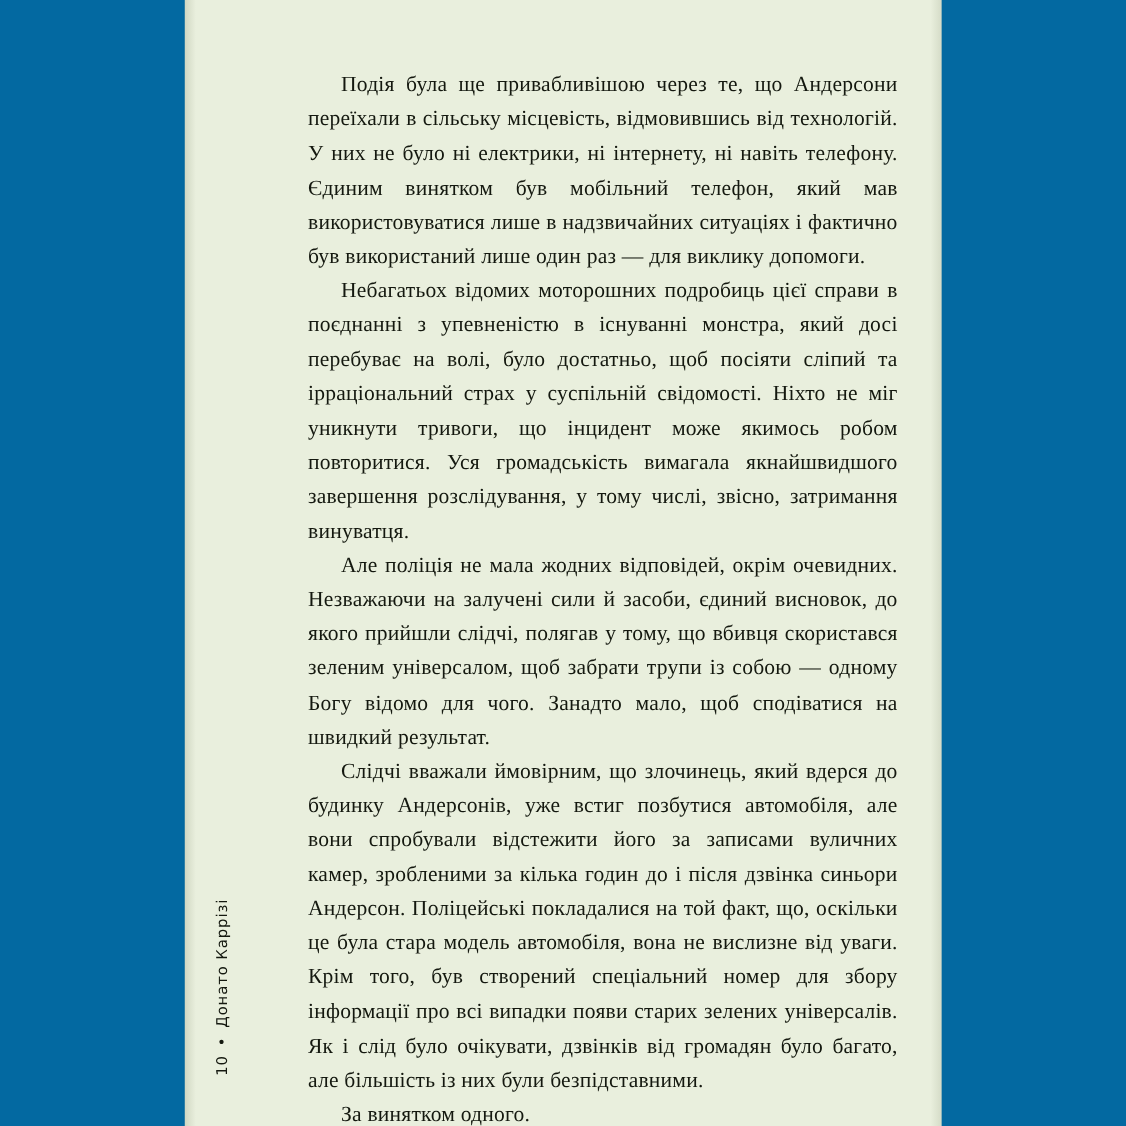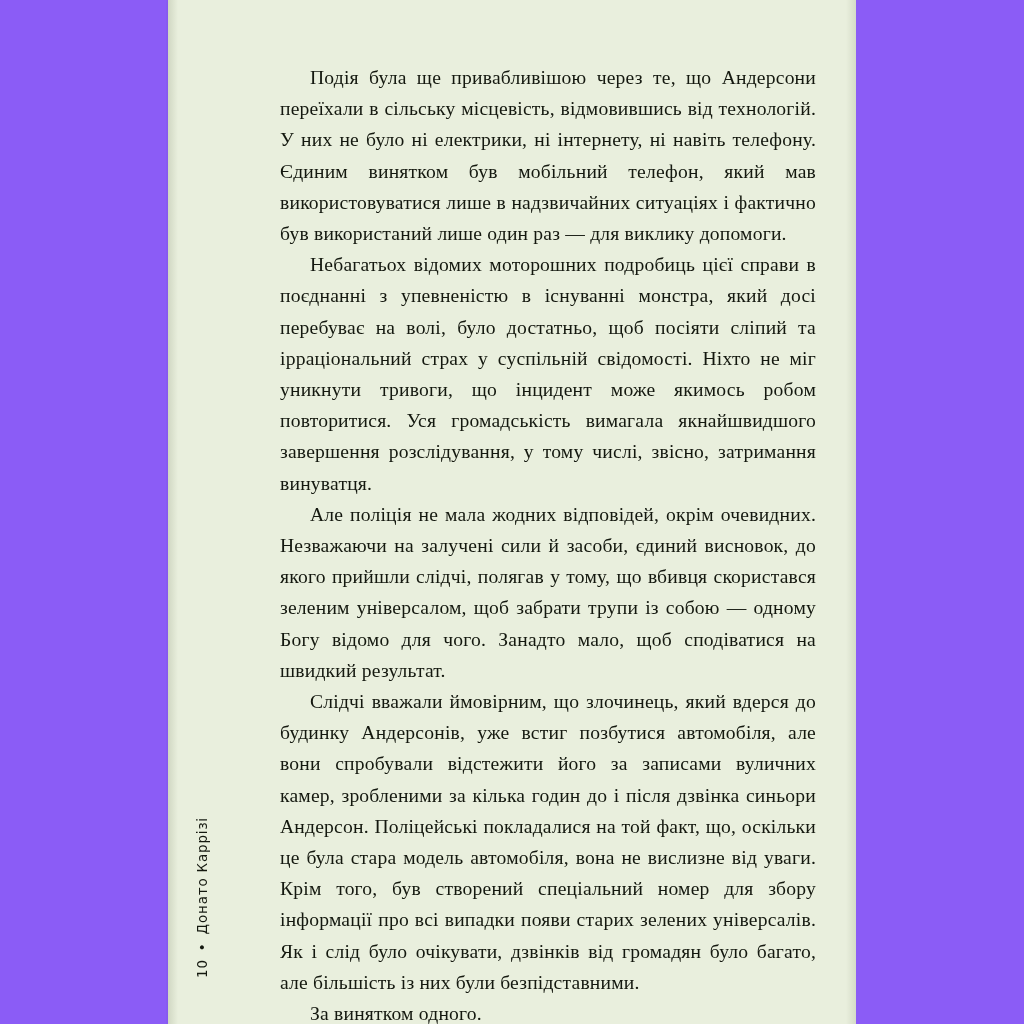--- a/index.html
+++ b/index.html
@@ -12,21 +12,21 @@
     background: #ffffff;
     font-family: "Liberation Serif", serif;
     overflow: hidden;
   }
   .page {
     position: absolute;
     left: 0;
     top: 0;
     width: 1024px;
     height: 1024px;
-    background: #8b5cf6;
+    background: #0369a1;
   }
   .page-inner {
     position: absolute;
     left: 168px;
     top: 0;
     width: 688px;
     height: 1024px;
     background: #e9efdd;
     box-shadow: -1px 0 2px rgba(0,0,0,0.05);
   }

